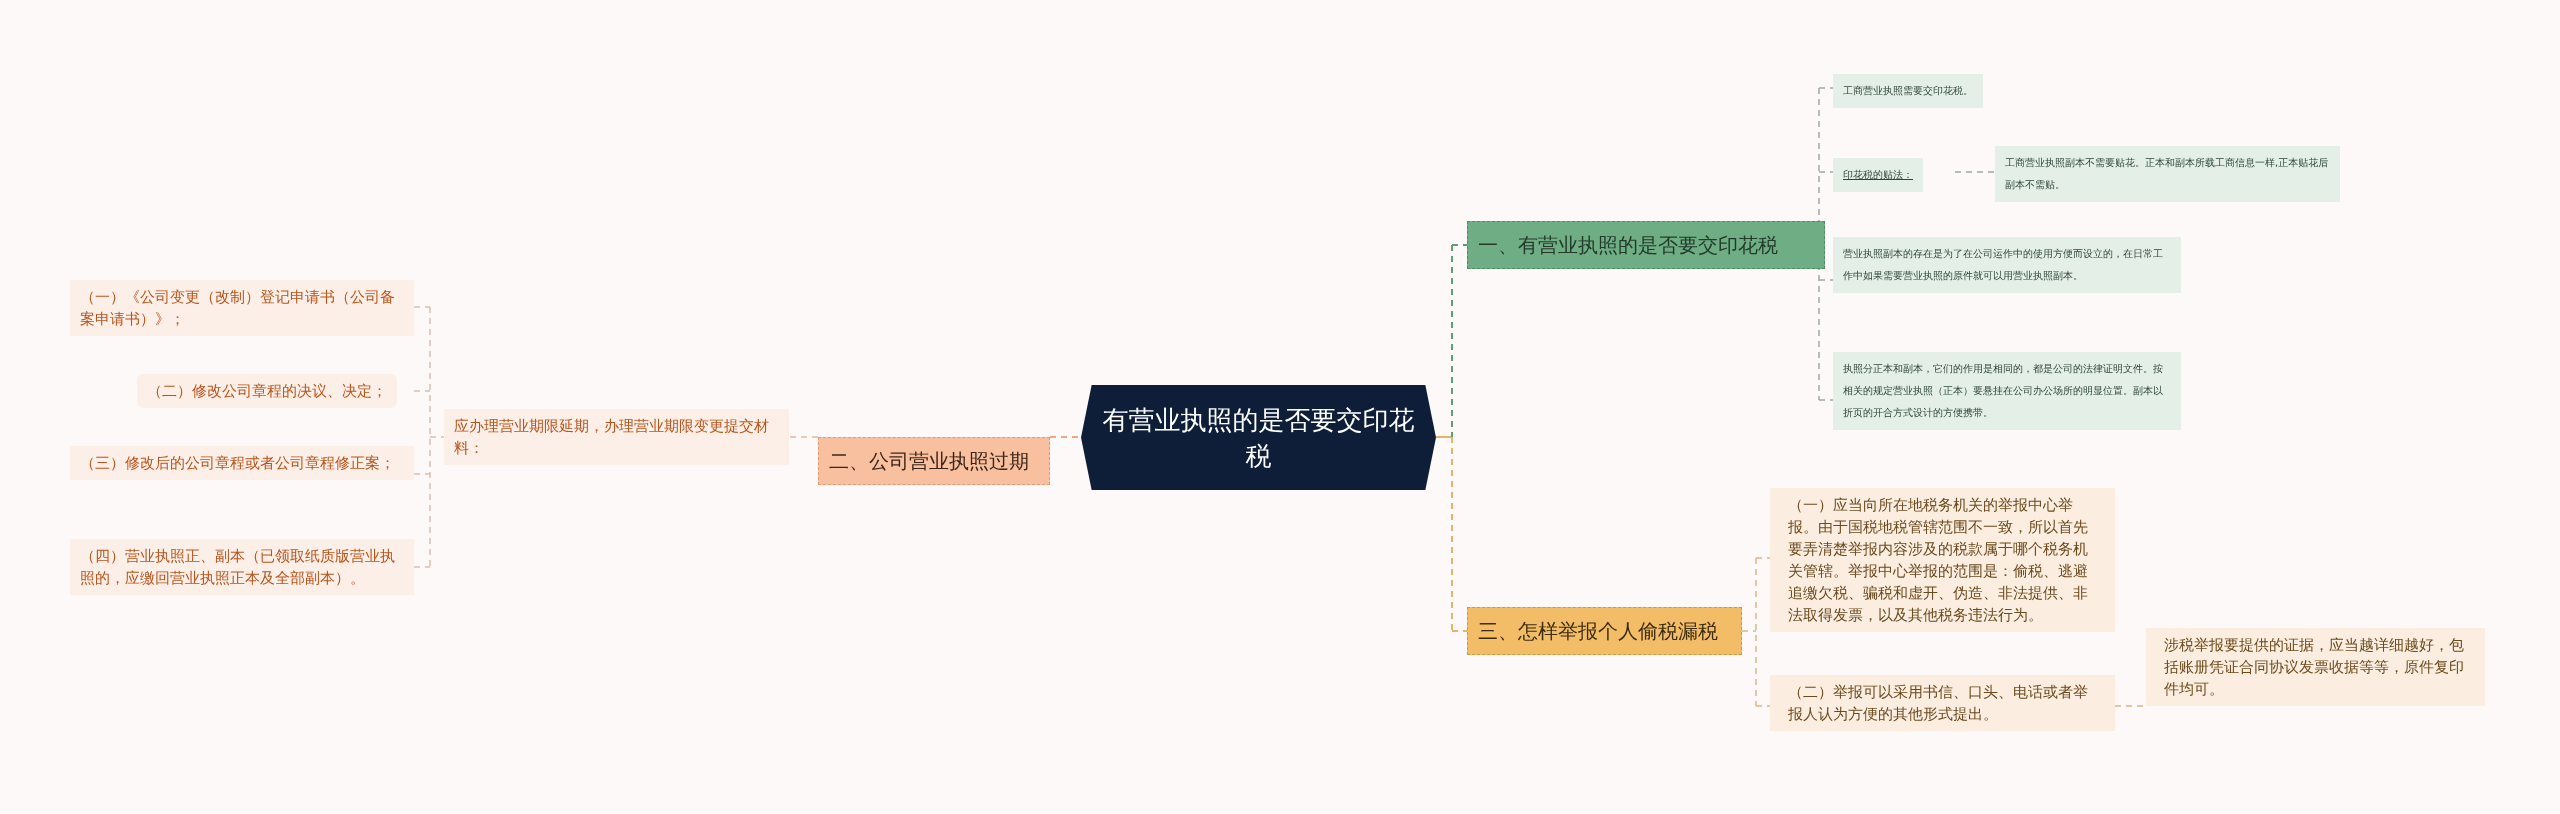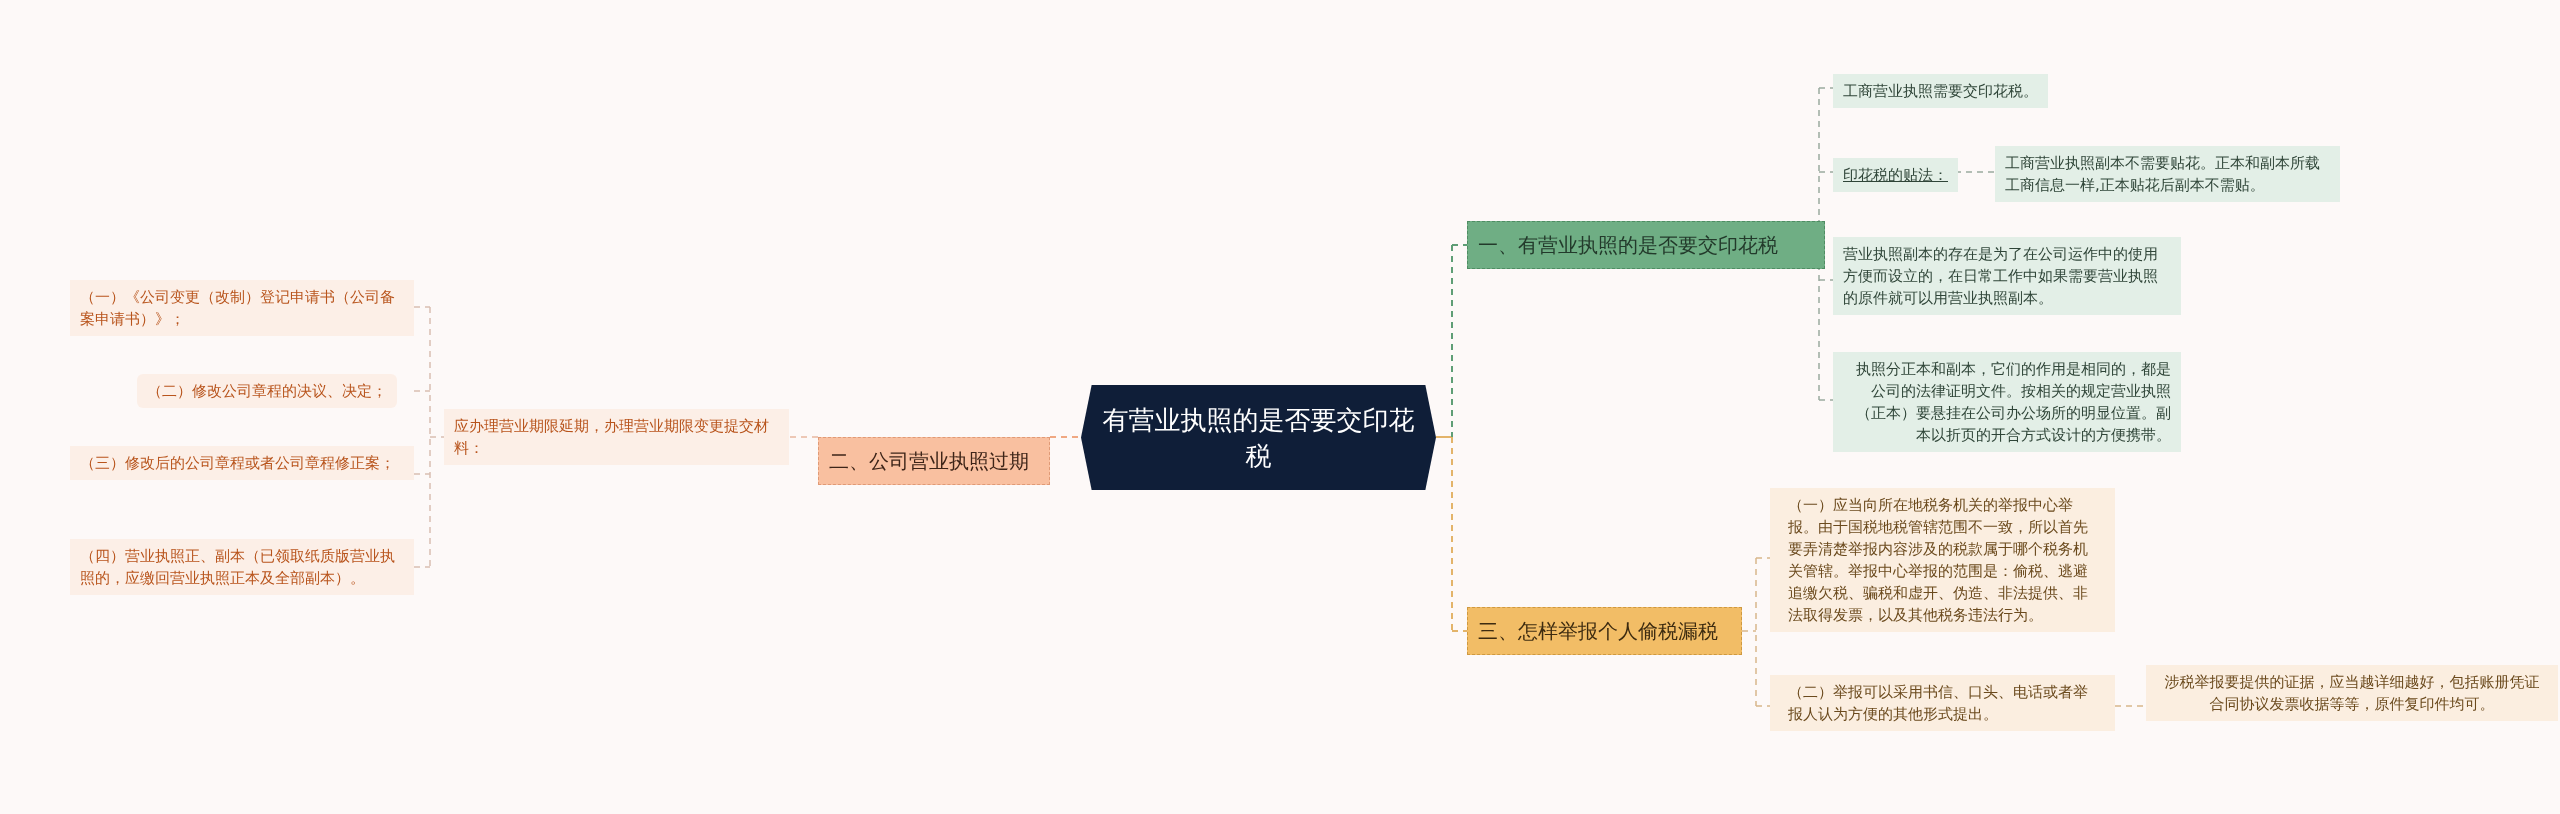--- a/index.html
+++ b/index.html
@@ -25,21 +25,21 @@
     left:1467px; top:607px; width:275px; height:48px;
     background:#f2bd66; border:1px dashed #cf9940; color:#3d2b10;
     font-size:20px; line-height:46px; padding:0 10px; white-space:nowrap;
   }
   .b2 {
     left:818px; top:437px; width:232px; height:48px;
     background:#f9c0a0; border:1px dashed #e09a76; color:#3d2418;
     font-size:20px; line-height:46px; padding:0 10px; white-space:nowrap;
   }
   .leaf-g {
-    background:#e3efe7; color:#2f4538; font-size:15px; line-height:22px; padding:6px 10px;
+    background:#e3efe7; color:#2f4538; font-size:10px; line-height:22px; padding:6px 10px;
   }
   .leaf-o {
     background:#fbeee0; color:#6b4a1d; font-size:15px; line-height:22px; padding:6px 18px;
   }
   .leaf-r {
     background:#fcefe7; color:#b8541c; font-size:15px; line-height:22px; padding:6px 10px;
   }
   svg.lines { position:absolute; left:0; top:0; }
 </style>
 </head>
@@ -90,34 +90,34 @@
 </div>
 <div class="node leaf-g" style="left:1833px;top:158px;text-decoration:underline;">
   <span>印花税的贴法：</span>
 </div>
 <div class="node leaf-g" style="left:1995px;top:146px;width:345px;">
   <span>工商营业执照副本不需要贴花。正本和副本所载工商信息一样,正本贴花后副本不需贴。</span>
 </div>
 <div class="node leaf-g" style="left:1833px;top:237px;width:348px;">
   <span>营业执照副本的存在是为了在公司运作中的使用方便而设立的，在日常工作中如果需要营业执照的原件就可以用营业执照副本。</span>
 </div>
-<div class="node leaf-g" style="left:1833px;top:352px;width:348px;text-align:right;">
+<div class="node leaf-g" style="left:1833px;top:352px;width:348px;">
   <span>执照分正本和副本，它们的作用是相同的，都是公司的法律证明文件。按相关的规定营业执照（正本）要悬挂在公司办公场所的明显位置。副本以折页的开合方式设计的方便携带。</span>
 </div>
 
 <div class="node b3">
   <span>三、怎样举报个人偷税漏税</span>
 </div>
 <div class="node leaf-o" style="left:1770px;top:488px;width:345px;">
   <span>（一）应当向所在地税务机关的举报中心举报。由于国税地税管辖范围不一致，所以首先要弄清楚举报内容涉及的税款属于哪个税务机关管辖。举报中心举报的范围是：偷税、逃避追缴欠税、骗税和虚开、伪造、非法提供、非法取得发票，以及其他税务违法行为。</span>
 </div>
 <div class="node leaf-o" style="left:1770px;top:675px;width:345px;">
   <span>（二）举报可以采用书信、口头、电话或者举报人认为方便的其他形式提出。</span>
 </div>
-<div class="node leaf-o" style="left:2146px;top:665px;width:412px;text-align:center;">
+<div class="node leaf-o" style="left:2146px;top:628px;width:339px;">
   <span>涉税举报要提供的证据，应当越详细越好，包括账册凭证合同协议发票收据等等，原件复印件均可。</span>
 </div>
 
 <div class="node b2">
   <span>二、公司营业执照过期</span>
 </div>
 <div class="node leaf-r" style="left:444px;top:409px;width:345px;">
   <span>应办理营业期限延期，办理营业期限变更提交材料：</span>
 </div>
 <div class="node leaf-r" style="left:70px;top:280px;width:344px;">

